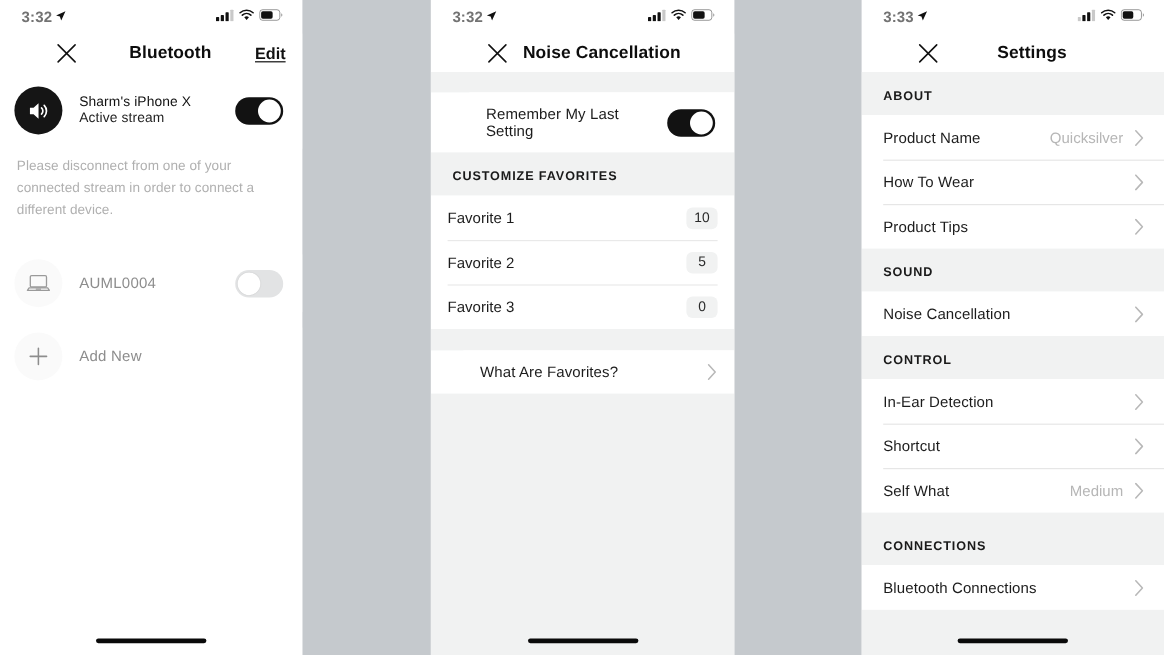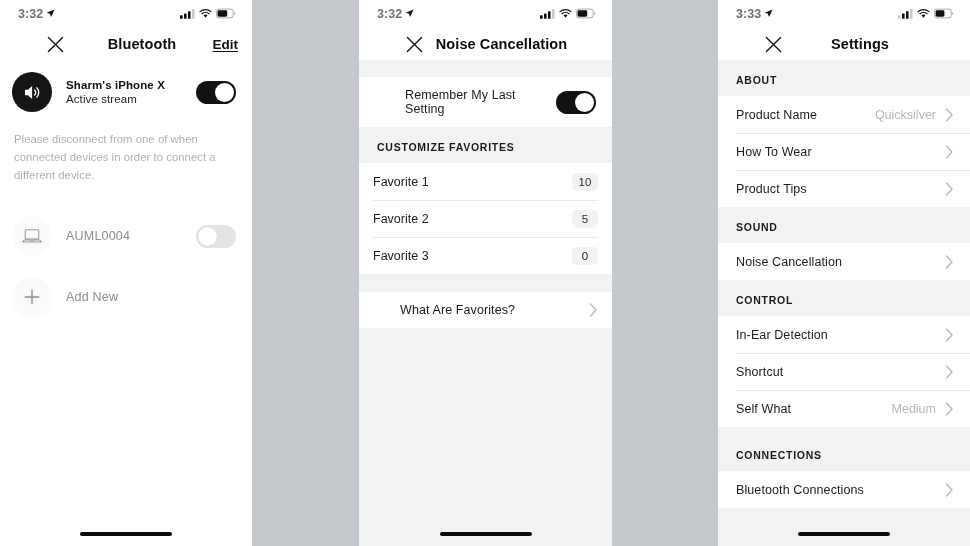--- a/index.html
+++ b/index.html
@@ -117,21 +117,21 @@
     padding: 12px 16px 12px 12px;
     background: #fff;
   }
   .dev-circle {
     width: 40px; height: 40px; border-radius: 50%;
     background: #151515;
     display: flex; align-items: center; justify-content: center;
     flex: 0 0 auto;
   }
   .dev-text { margin-left: 14px; }
-  .dev-name { font-size: 11.5px; font-weight: 700; color: #111; letter-spacing: .1px; }
+  .dev-name { font-size: 11.5px; font-weight: 400; color: #111; letter-spacing: .1px; }
   .dev-sub  { font-size: 11.5px; color: #1e1e1e; margin-top: 2px; letter-spacing: .1px; }
 
   .helper {
     padding: 6px 18px 0 14px;
     font-size: 11.3px; line-height: 18px;
     color: #b0b0b0; letter-spacing: .05px;
   }
 
   .dev-circle-ghost {
     width: 40px; height: 40px; border-radius: 50%;
@@ -293,21 +293,21 @@
         <div class="dev-name">Sharm's iPhone X</div>
         <div class="dev-sub">Active stream</div>
       </div>
       <div style="margin-left:auto">
         <div class="toggle toggle-lg on">
           <div class="knob"></div>
         </div>
       </div>
     </div>
 
-    <div class="helper">Please disconnect from one of when connected devices in order to connect a different device.</div>
+    <div class="helper">Please disconnect from one of your connected stream in order to connect a different device.</div>
 
     <div style="height:28px"></div>
 
     <div class="dev-row2">
       <div class="dev-circle-ghost">
         <svg width="22" height="18" viewBox="0 0 24 20">
           <rect x="4.5" y="3" width="15" height="10.5" rx="1.2" fill="none" stroke="#9a9a9a" stroke-width="1.2"></rect>
           <path d="M1.8 16.6 h20.4 l-1.6-2.2 H3.4 Z" fill="none" stroke="#9a9a9a" stroke-width="1.2" stroke-linejoin="round"></path>
           <path d="M9.6 15.5 h4.8" stroke="#9a9a9a" stroke-width="1"></path>
         </svg>

